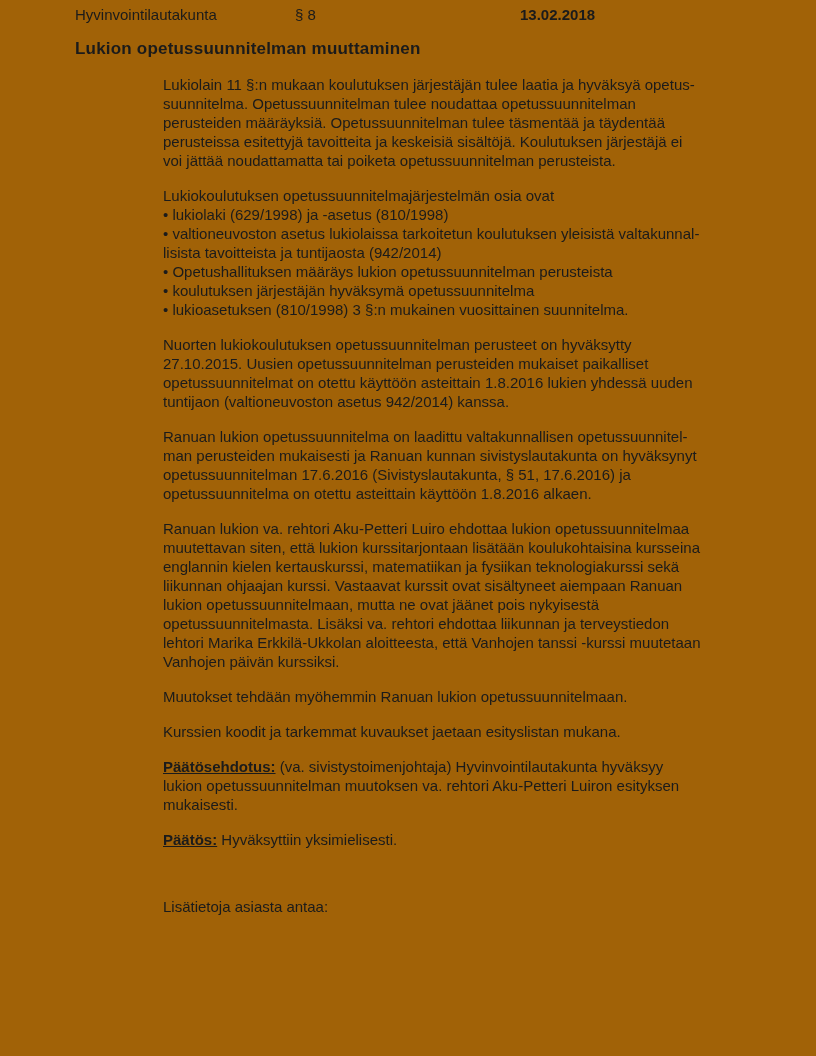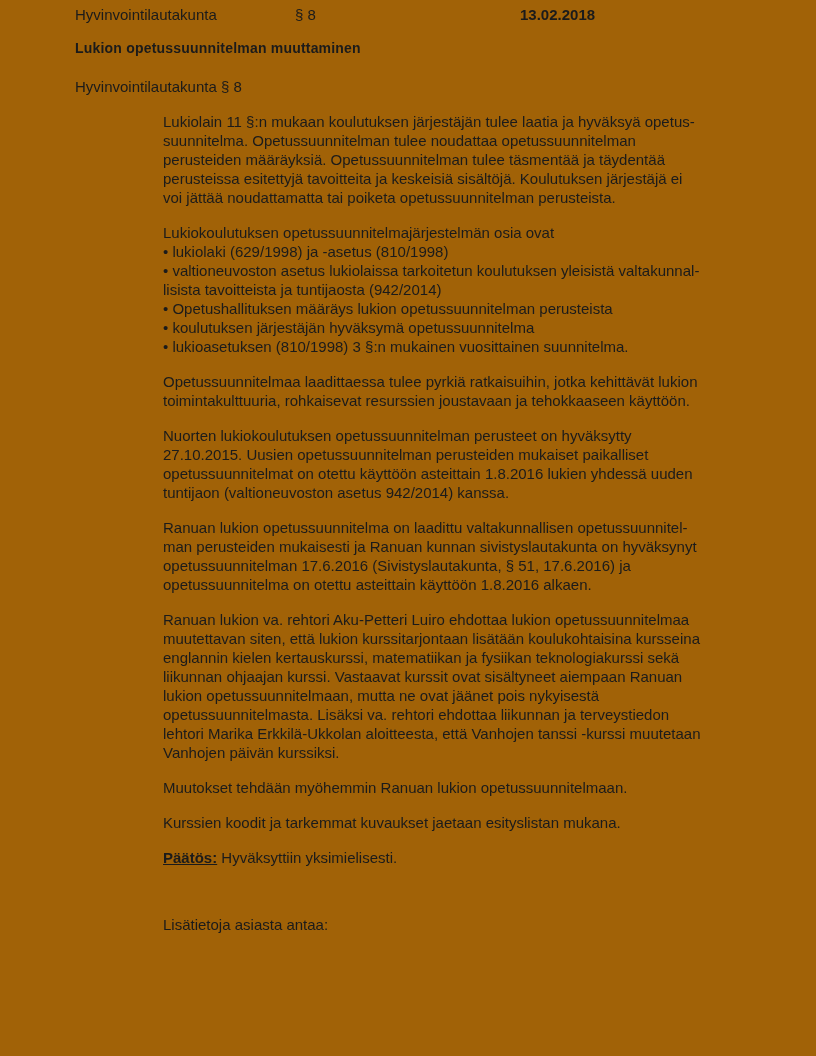--- a/index.html
+++ b/index.html
@@ -26,21 +26,21 @@
     margin-left: 75px;
     margin-right: 40px;
   }
   .header-committee { width: 220px; }
   .header-section   { width: 225px; }
   .header-date      { flex: 1; font-weight: bold; }
 
   .doc-title {
     margin-left: 75px;
     margin-top: 14px;
-    font-size: 14px;
+    font-size: 17px;
     line-height: 21px;
     font-weight: bold;
     letter-spacing: 0.2px;
   }
 
   .case-number {
     margin-left: 75px;
     margin-top: 20px;
   }
 
@@ -78,55 +78,55 @@
 
   <div class="header-row">
     <span class="header-committee">Hyvinvointilautakunta</span>
     <span class="header-section">§ 8</span>
     <span class="header-date">13.02.2018</span>
   </div>
 
   <h1 class="doc-title">Lukion opetussuunnitelman muuttaminen</h1>
 
 
-  <div class="subheader">Hyvinvointilautakunta § 8</div>
 
   <div class="body-block">
     <p>Lukiolain 11 §:n mukaan koulutuksen järjestäjän tulee laatia ja hyväksyä opetus-
 suunnitelma. Opetussuunnitelman tulee noudattaa opetussuunnitelman
 perusteiden määräyksiä. Opetussuunnitelman tulee täsmentää ja täydentää
 perusteissa esitettyjä tavoitteita ja keskeisiä sisältöjä. Koulutuksen järjestäjä ei
 voi jättää noudattamatta tai poiketa opetussuunnitelman perusteista.</p>
     <p>Lukiokoulutuksen opetussuunnitelmajärjestelmän osia ovat
 • lukiolaki (629/1998) ja -asetus (810/1998)
 • valtioneuvoston asetus lukiolaissa tarkoitetun koulutuksen yleisistä valtakunnal-
 lisista tavoitteista ja tuntijaosta (942/2014)
 • Opetushallituksen määräys lukion opetussuunnitelman perusteista
 • koulutuksen järjestäjän hyväksymä opetussuunnitelma
 • lukioasetuksen (810/1998) 3 §:n mukainen vuosittainen suunnitelma.</p>
-    <p>Opetussuunnitelmaa laadittaessa tulee pyrkiä ratkaisuihin, jotka kehittävät lukion
-toimintakulttuuria, rohkaisevat resurssien joustavaan ja tehokkaaseen käyttöön.</p>
     <p>Nuorten lukiokoulutuksen opetussuunnitelman perusteet on hyväksytty
 27.10.2015. Uusien opetussuunnitelman perusteiden mukaiset paikalliset
 opetussuunnitelmat on otettu käyttöön asteittain 1.8.2016 lukien yhdessä uuden
 tuntijaon (valtioneuvoston asetus 942/2014) kanssa.</p>
     <p>Ranuan lukion opetussuunnitelma on laadittu valtakunnallisen opetussuunnitel-
 man perusteiden mukaisesti ja Ranuan kunnan sivistyslautakunta on hyväksynyt
 opetussuunnitelman 17.6.2016 (Sivistyslautakunta, § 51, 17.6.2016) ja
 opetussuunnitelma on otettu asteittain käyttöön 1.8.2016 alkaen.</p>
     <p>Ranuan lukion va. rehtori Aku-Petteri Luiro ehdottaa lukion opetussuunnitelmaa
 muutettavan siten, että lukion kurssitarjontaan lisätään koulukohtaisina kursseina
 englannin kielen kertauskurssi, matematiikan ja fysiikan teknologiakurssi sekä
 liikunnan ohjaajan kurssi. Vastaavat kurssit ovat sisältyneet aiempaan Ranuan
 lukion opetussuunnitelmaan, mutta ne ovat jäänet pois nykyisestä
 opetussuunnitelmasta. Lisäksi va. rehtori ehdottaa liikunnan ja terveystiedon
 lehtori Marika Erkkilä-Ukkolan aloitteesta, että Vanhojen tanssi -kurssi muutetaan
 Vanhojen päivän kurssiksi.</p>
     <p>Muutokset tehdään myöhemmin Ranuan lukion opetussuunnitelmaan.</p>
     <p>Kurssien koodit ja tarkemmat kuvaukset jaetaan esityslistan mukana.</p>
 
+    <p><span class="decision-label">Päätösehdotus:</span><span> (va. sivistystoimenjohtaja) Hyvinvointilautakunta hyväksyy
+lukion opetussuunnitelman muutoksen va. rehtori Aku-Petteri Luiron esityksen
+mukaisesti.</span></p>
 
     <p><span class="decision-label">Päätös:</span><span> Hyväksyttiin yksimielisesti.</span></p>
 
     <p class="footer-note">Lisätietoja asiasta antaa:</p>
   </div>
 
 </div>
 
 </body></html>

